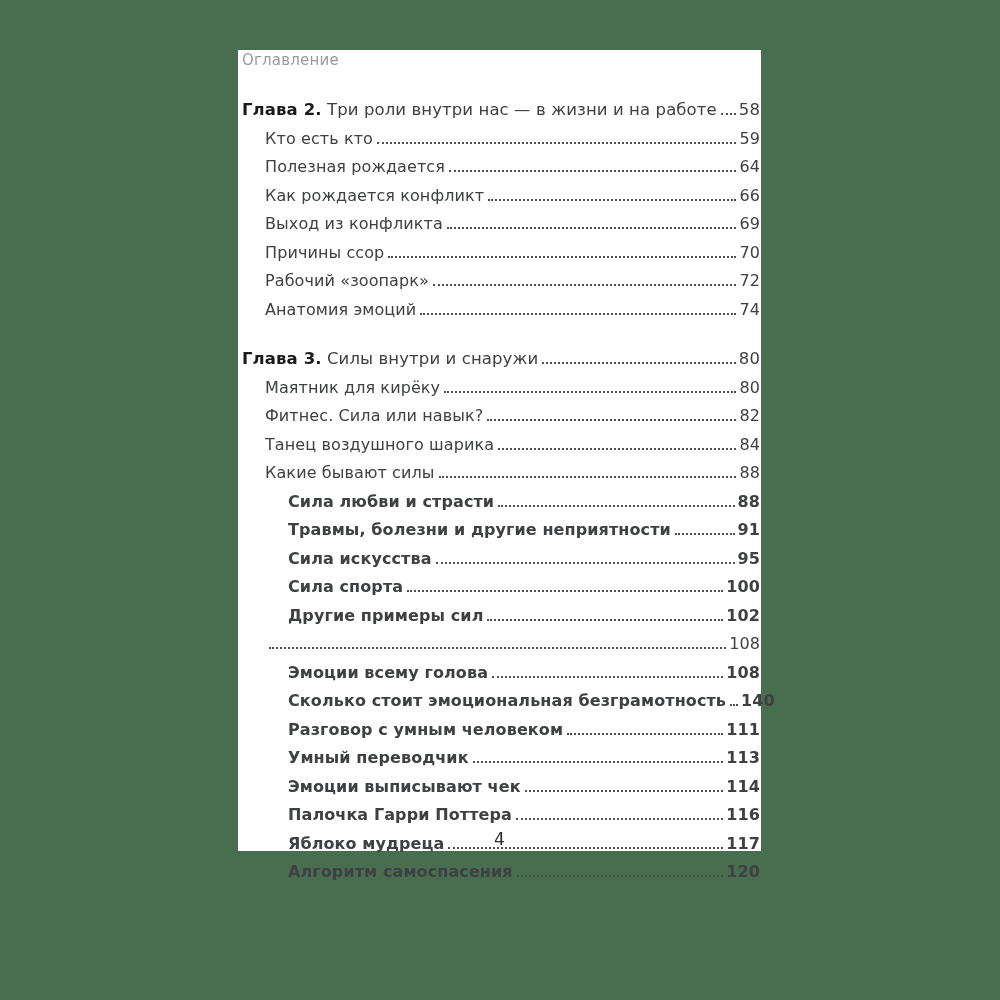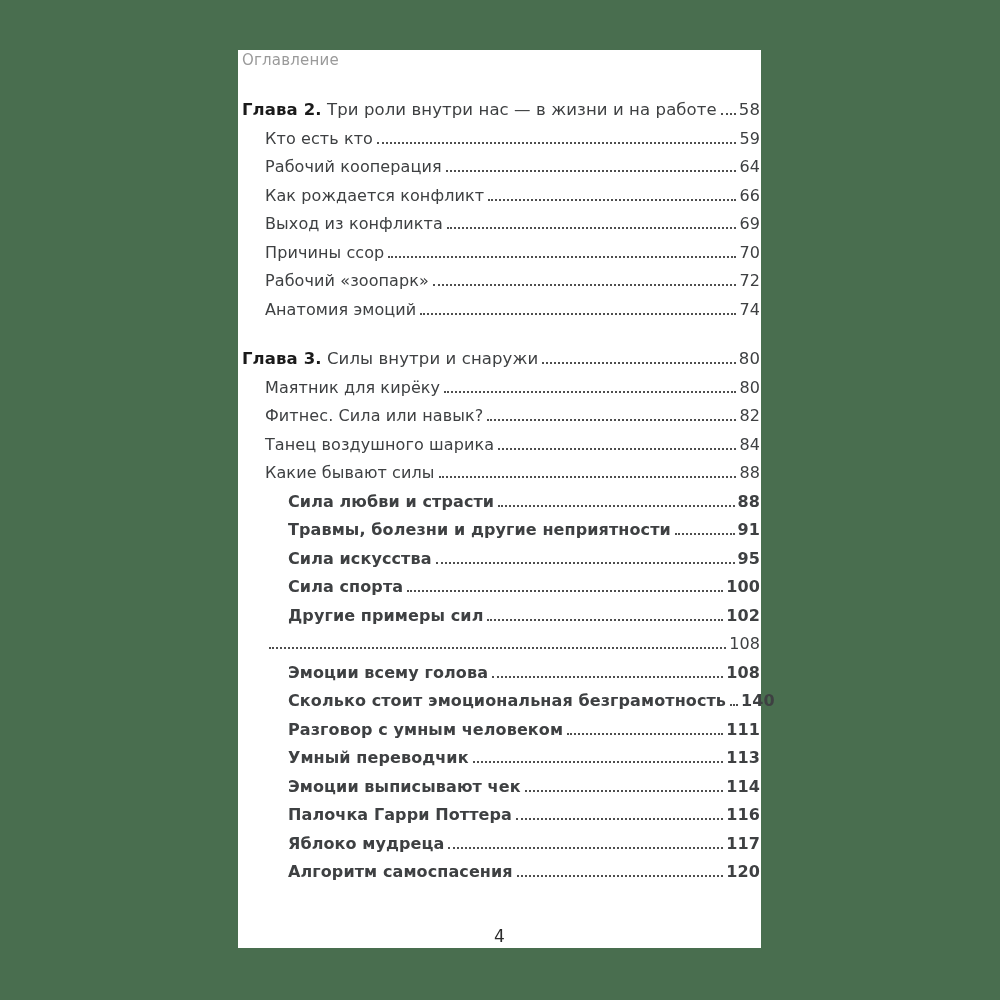--- a/index.html
+++ b/index.html
@@ -10,21 +10,21 @@
     overflow: hidden;
     font-family: "DejaVu Sans", "Liberation Sans", sans-serif;
   }
   body { background: #496e4f; position: relative; }
 
   .page {
     position: absolute;
     left: 238px;
     top: 50px;
     width: 523px;
-    height: 898px;
+    height: 801px;
     background: #ffffff;
     box-sizing: border-box;
     padding: 1px 1px 4px 4px;
   }
 
   .running-head {
     font-size: 15px;
     line-height: 18px;
     color: #9a9a9a;
     letter-spacing: 0.2px;
@@ -78,21 +78,21 @@
         <span class="label"><span class="prefix">Глава 2.</span> <span>Три роли внутри нас — в жизни и на работе</span></span>
         <span class="dots"></span>
         <span class="pagenum">58</span>
       </div>
       <div class="row l1">
         <span class="label"><span>Кто есть кто</span></span>
         <span class="dots"></span>
         <span class="pagenum">59</span>
       </div>
       <div class="row l1">
-        <span class="label"><span>Рабочий кооперация</span></span>
+        <span class="label"><span>Полезная рождается</span></span>
         <span class="dots"></span>
         <span class="pagenum">64</span>
       </div>
       <div class="row l1">
         <span class="label"><span>Как рождается конфликт</span></span>
         <span class="dots"></span>
         <span class="pagenum">66</span>
       </div>
       <div class="row l1">
         <span class="label"><span>Выход из конфликта</span></span>

